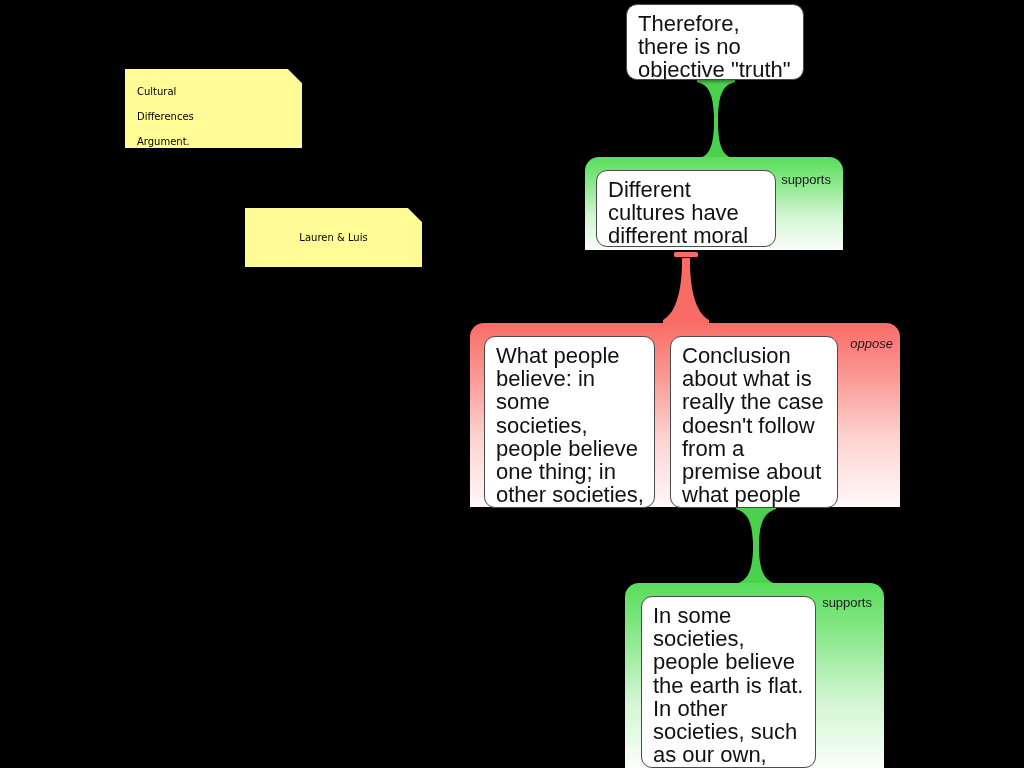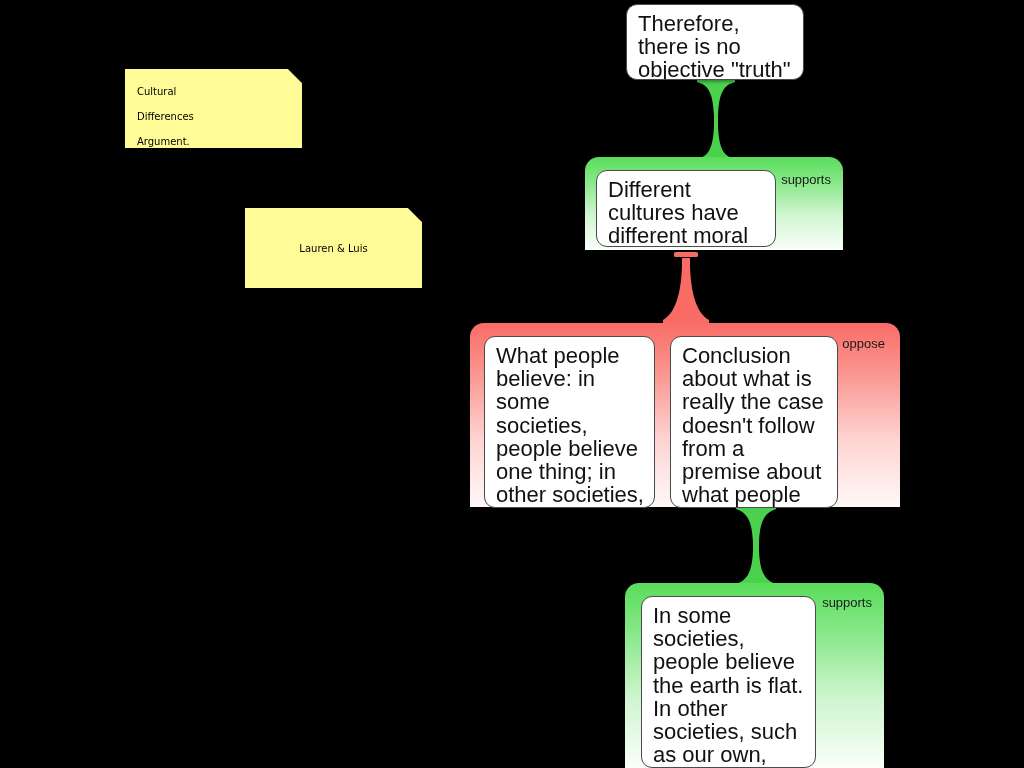--- a/index.html
+++ b/index.html
@@ -43,21 +43,21 @@
     right: 0;
     width: 14px;
     height: 14px;
     background: #000000;
     clip-path: polygon(100% 0, 0 0, 100% 100%);
   }
   .note-text { white-space: pre-line; position: relative; z-index: 2; }
 
   #note-title { left: 125px; top: 69px; width: 177px; height: 79px; }
   #note-authors {
-    left: 245px; top: 208px; width: 177px; height: 80px;
+    left: 245px; top: 208px; width: 177px; height: 59px;
     display: flex; align-items: center; justify-content: center;
   }
 
   
   .connector {
     position: absolute;
     pointer-events: none;
   }
   .connector svg { display: block; }
 
@@ -134,21 +134,21 @@
   </div>
 
   <div class="connector" style="left:661px; top:250px;">
     <svg width="48" height="76" viewBox="0 0 48 76" xmlns="http://www.w3.org/2000/svg">
       <rect x="13" y="2" width="24" height="5" rx="1.5" fill="#F96C66"></rect>
       <path d="M21,8 L29,8 L29,12 C29,34 33,62 48,70 L48,76 L2,76 L2,70 C17,62 21,34 21,12 Z" fill="#F96C66"></path>
     </svg>
   </div>
 
   <div class="block oppose" id="block-oppose" style="left:470px; top:323px; width:430px; height:184px; border-radius:14px 14px 0 0;">
-    <span class="block-label" style="right:15px; top:13px;">oppose</span>
+    <span class="block-label" style="right:7px; top:13px;font-style:italic;">oppose</span>
   </div>
 
   <div class="connector" style="left:736px; top:505px;">
     <svg width="40" height="82" viewBox="0 0 40 82" xmlns="http://www.w3.org/2000/svg">
       <path d="M0,0 L40,0 L40,4 C28,8 24,17 23,37 L23,46 C24,66 28,75 40,79 L40,82 L0,82 L0,79 C12,75 16,66 17,46 L17,37 C16,17 12,8 0,4 Z" fill="#4BD14D"></path>
     </svg>
   </div>
 
   <div class="block supports" id="block-supports-evidence" style="left:625px; top:583px; width:259px; height:185px; border-radius:14px 14px 0 0;">
     <span class="block-label" style="right:12px; top:12px;">supports</span>

